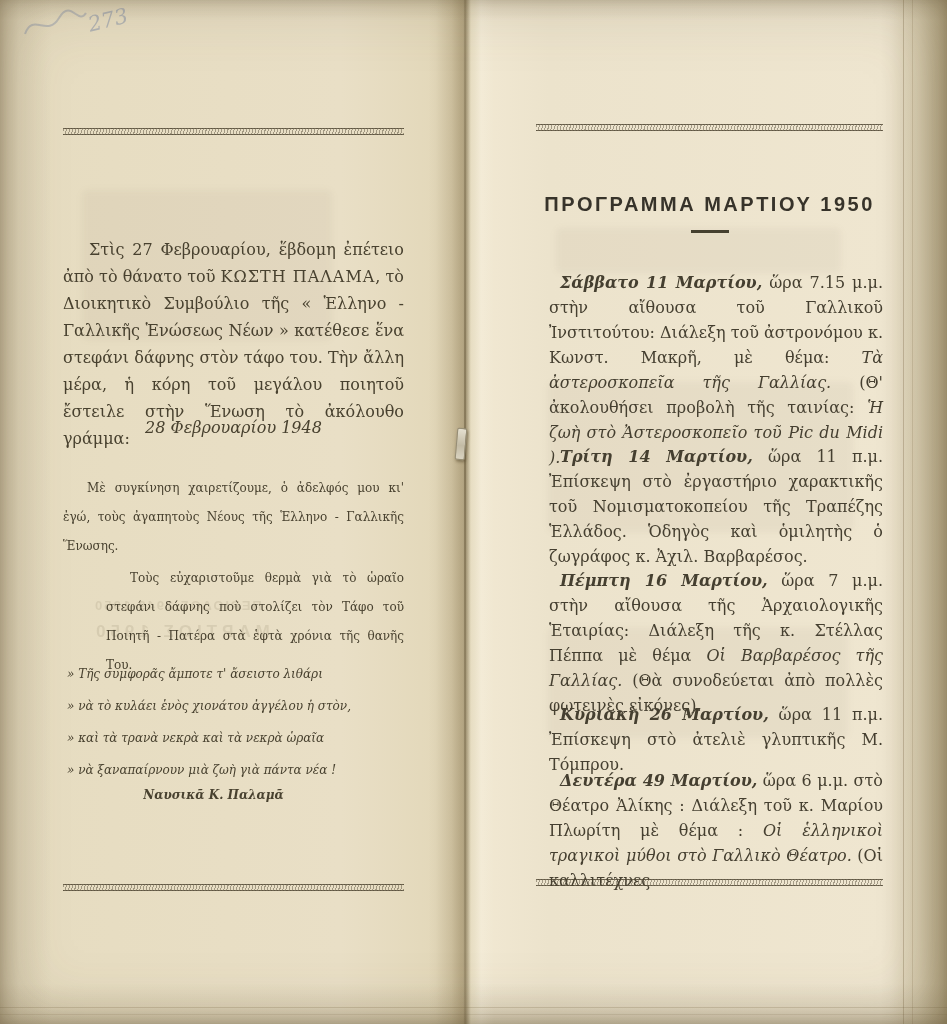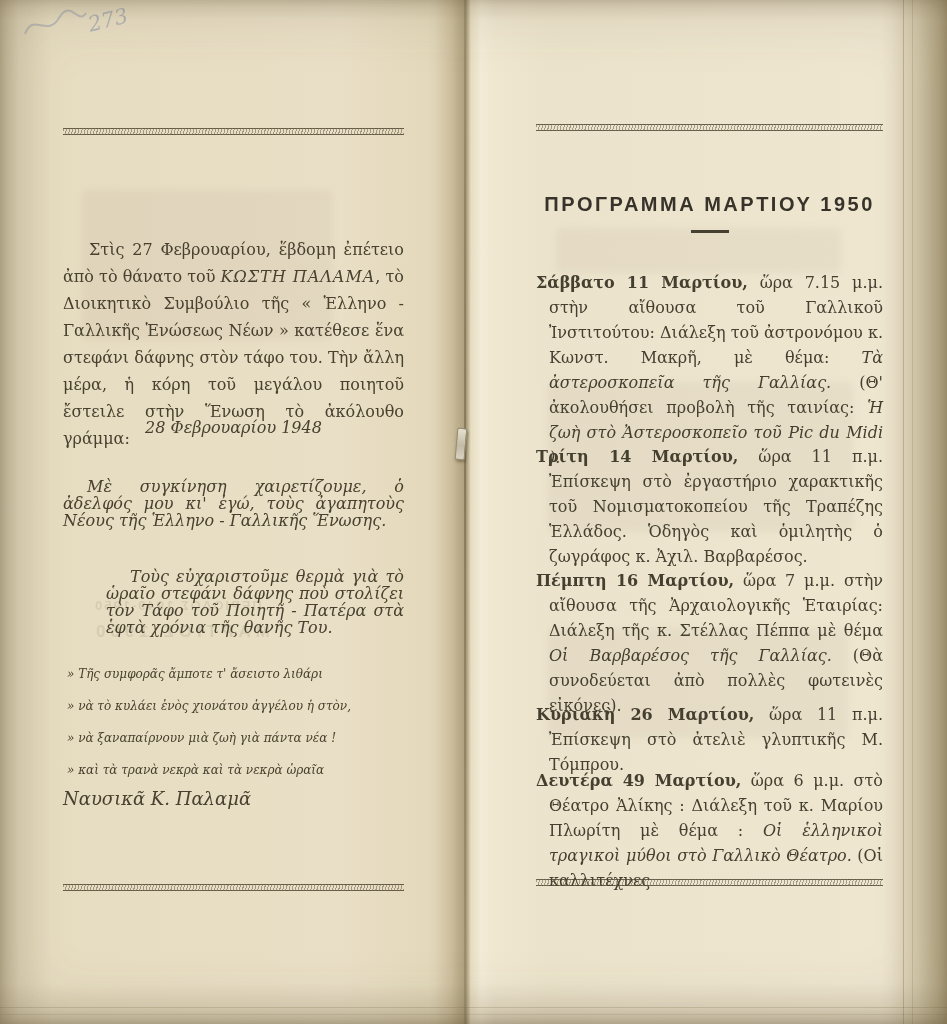--- a/index.html
+++ b/index.html
@@ -27,40 +27,40 @@
   
   .orn-rule{
     height:5px;
     border-top:1px solid rgba(76,67,48,0.78);
     border-bottom:1px solid rgba(76,67,48,0.78);
     background:repeating-linear-gradient(105deg, rgba(76,67,48,0.45) 0 1px, rgba(0,0,0,0) 1px 3px);
   }
 
   
   .intro{top:220px;font-size:16px;line-height:27px;text-align:justify;text-indent:26px;}
-  .palamas-name{letter-spacing:1px;font-style:italic;}
+  .palamas-name{letter-spacing:1px;}
   .letter-date{top:418px;font-style:italic;text-align:center;font-size:16px;}
-  .letter-par{font-style:italic;font-size:16px;line-height:17px;text-align:justify;text-indent:24px;}
+  .letter-par{font-size:12px;line-height:29px;text-align:justify;text-indent:24px;}
   .lp1{top:462px;}
   .lp2{top:552px;margin-left:43px;}
   .verse{top:658px;font-style:italic;font-size:12px;line-height:32px;padding-left:4px;}
-  .signature{top:788px;font-style:italic;font-weight:400;font-size:18px;text-align:left;padding-right:40px;}
+  .signature{top:788px;font-style:italic;font-weight:700;font-size:12px;text-align:center;padding-right:40px;}
 
   
   .prog-title{
     top:180px;text-align:center;
     font-family:"Liberation Sans","DejaVu Sans",sans-serif;
     font-weight:700;font-size:20px;letter-spacing:2.5px;color:#37332a;
   }
   .title-bar{position:absolute;top:230px;left:50%;transform:translateX(-50%);width:38px;height:3px;background:#45402f;}
   .event{
     font-size:16px;line-height:25px;text-align:justify;
     padding-left:13px;text-indent:-13px;color:#453f30;
   }
-  .pt-date{font-weight:700;}
+  .pt-date{font-weight:700;font-style:italic;margin-left:24px;}
   .pt-title{font-style:italic;}
   .ev1{top:254px;} .ev2{top:428px;} .ev3{top:552px;} .ev4{top:686px;} .ev5{top:752px;}
 
   
   .fold{
     position:absolute;top:0;bottom:0;left:428px;width:78px;pointer-events:none;
     background:linear-gradient(90deg, rgba(0,0,0,0) 0%, rgba(104,87,52,0.10) 30%, rgba(104,87,52,0.26) 44%, rgba(73,60,34,0.34) 49%, rgba(255,252,240,0.28) 55%, rgba(0,0,0,0) 85%);
   }
   .crease{position:absolute;top:0;bottom:0;left:464px;width:2px;background:linear-gradient(180deg, rgba(86,71,42,0.18), rgba(86,71,42,0.42) 45%, rgba(86,71,42,0.16));}
   .staple{
@@ -114,22 +114,22 @@
     <p class="intro abs"><span>Στὶς 27 Φεβρουαρίου, ἕβδομη ἐπέτειο ἀπὸ τὸ θάνατο τοῦ </span><span class="palamas-name">ΚΩΣΤΗ ΠΑΛΑΜΑ</span><span>, τὸ Διοικητικὸ Συμβούλιο τῆς « Ἑλληνο - Γαλλικῆς Ἑνώσεως Νέων » κατέθεσε ἕνα στεφάνι δάφνης στὸν τάφο του. Τὴν ἄλλη μέρα, ἡ κόρη τοῦ μεγάλου ποιητοῦ ἔστειλε στὴν Ἕνωση τὸ ἀκόλουθο γράμμα:</span></p>
 
     <div class="letter-date abs">28 Φεβρουαρίου 1948</div>
 
     <p class="letter-par lp1 abs">Μὲ συγκίνηση χαιρετίζουμε, ὁ ἀδελφός μου κι' ἐγώ, τοὺς ἀγαπητοὺς Νέους τῆς Ἑλληνο - Γαλλικῆς Ἕνωσης.</p>
     <p class="letter-par lp2 abs">Τοὺς εὐχαριστοῦμε θερμὰ γιὰ τὸ ὡραῖο στεφάνι δάφνης ποὺ στολίζει τὸν Τάφο τοῦ Ποιητῆ - Πατέρα στὰ ἑφτὰ χρόνια τῆς θανῆς Του.</p>
 
     <div class="verse abs">
       <div>» Τῆς συμφορᾶς ἄμποτε τ' ἄσειστο λιθάρι</div>
       <div>» νὰ τὸ κυλάει ἑνὸς χιονάτου ἀγγέλου ἡ στὸν,</div>
+      <div>» καὶ τὰ τρανὰ νεκρὰ καὶ τὰ νεκρὰ ὡραῖα</div>
       <div>» νὰ ξαναπαίρνουν μιὰ ζωὴ γιὰ πάντα νέα !</div>
-      <div>» καὶ τὰ τρανὰ νεκρὰ καὶ τὰ νεκρὰ ὡραῖα</div>
     </div>
 
     <div class="signature abs">Ναυσικᾶ Κ. Παλαμᾶ</div>
 
     <div class="orn-rule abs" style="top:884px;"></div>
   </div>
 
   <div class="col col-right">
     <div class="orn-rule abs" style="top:124px;"></div>
 

